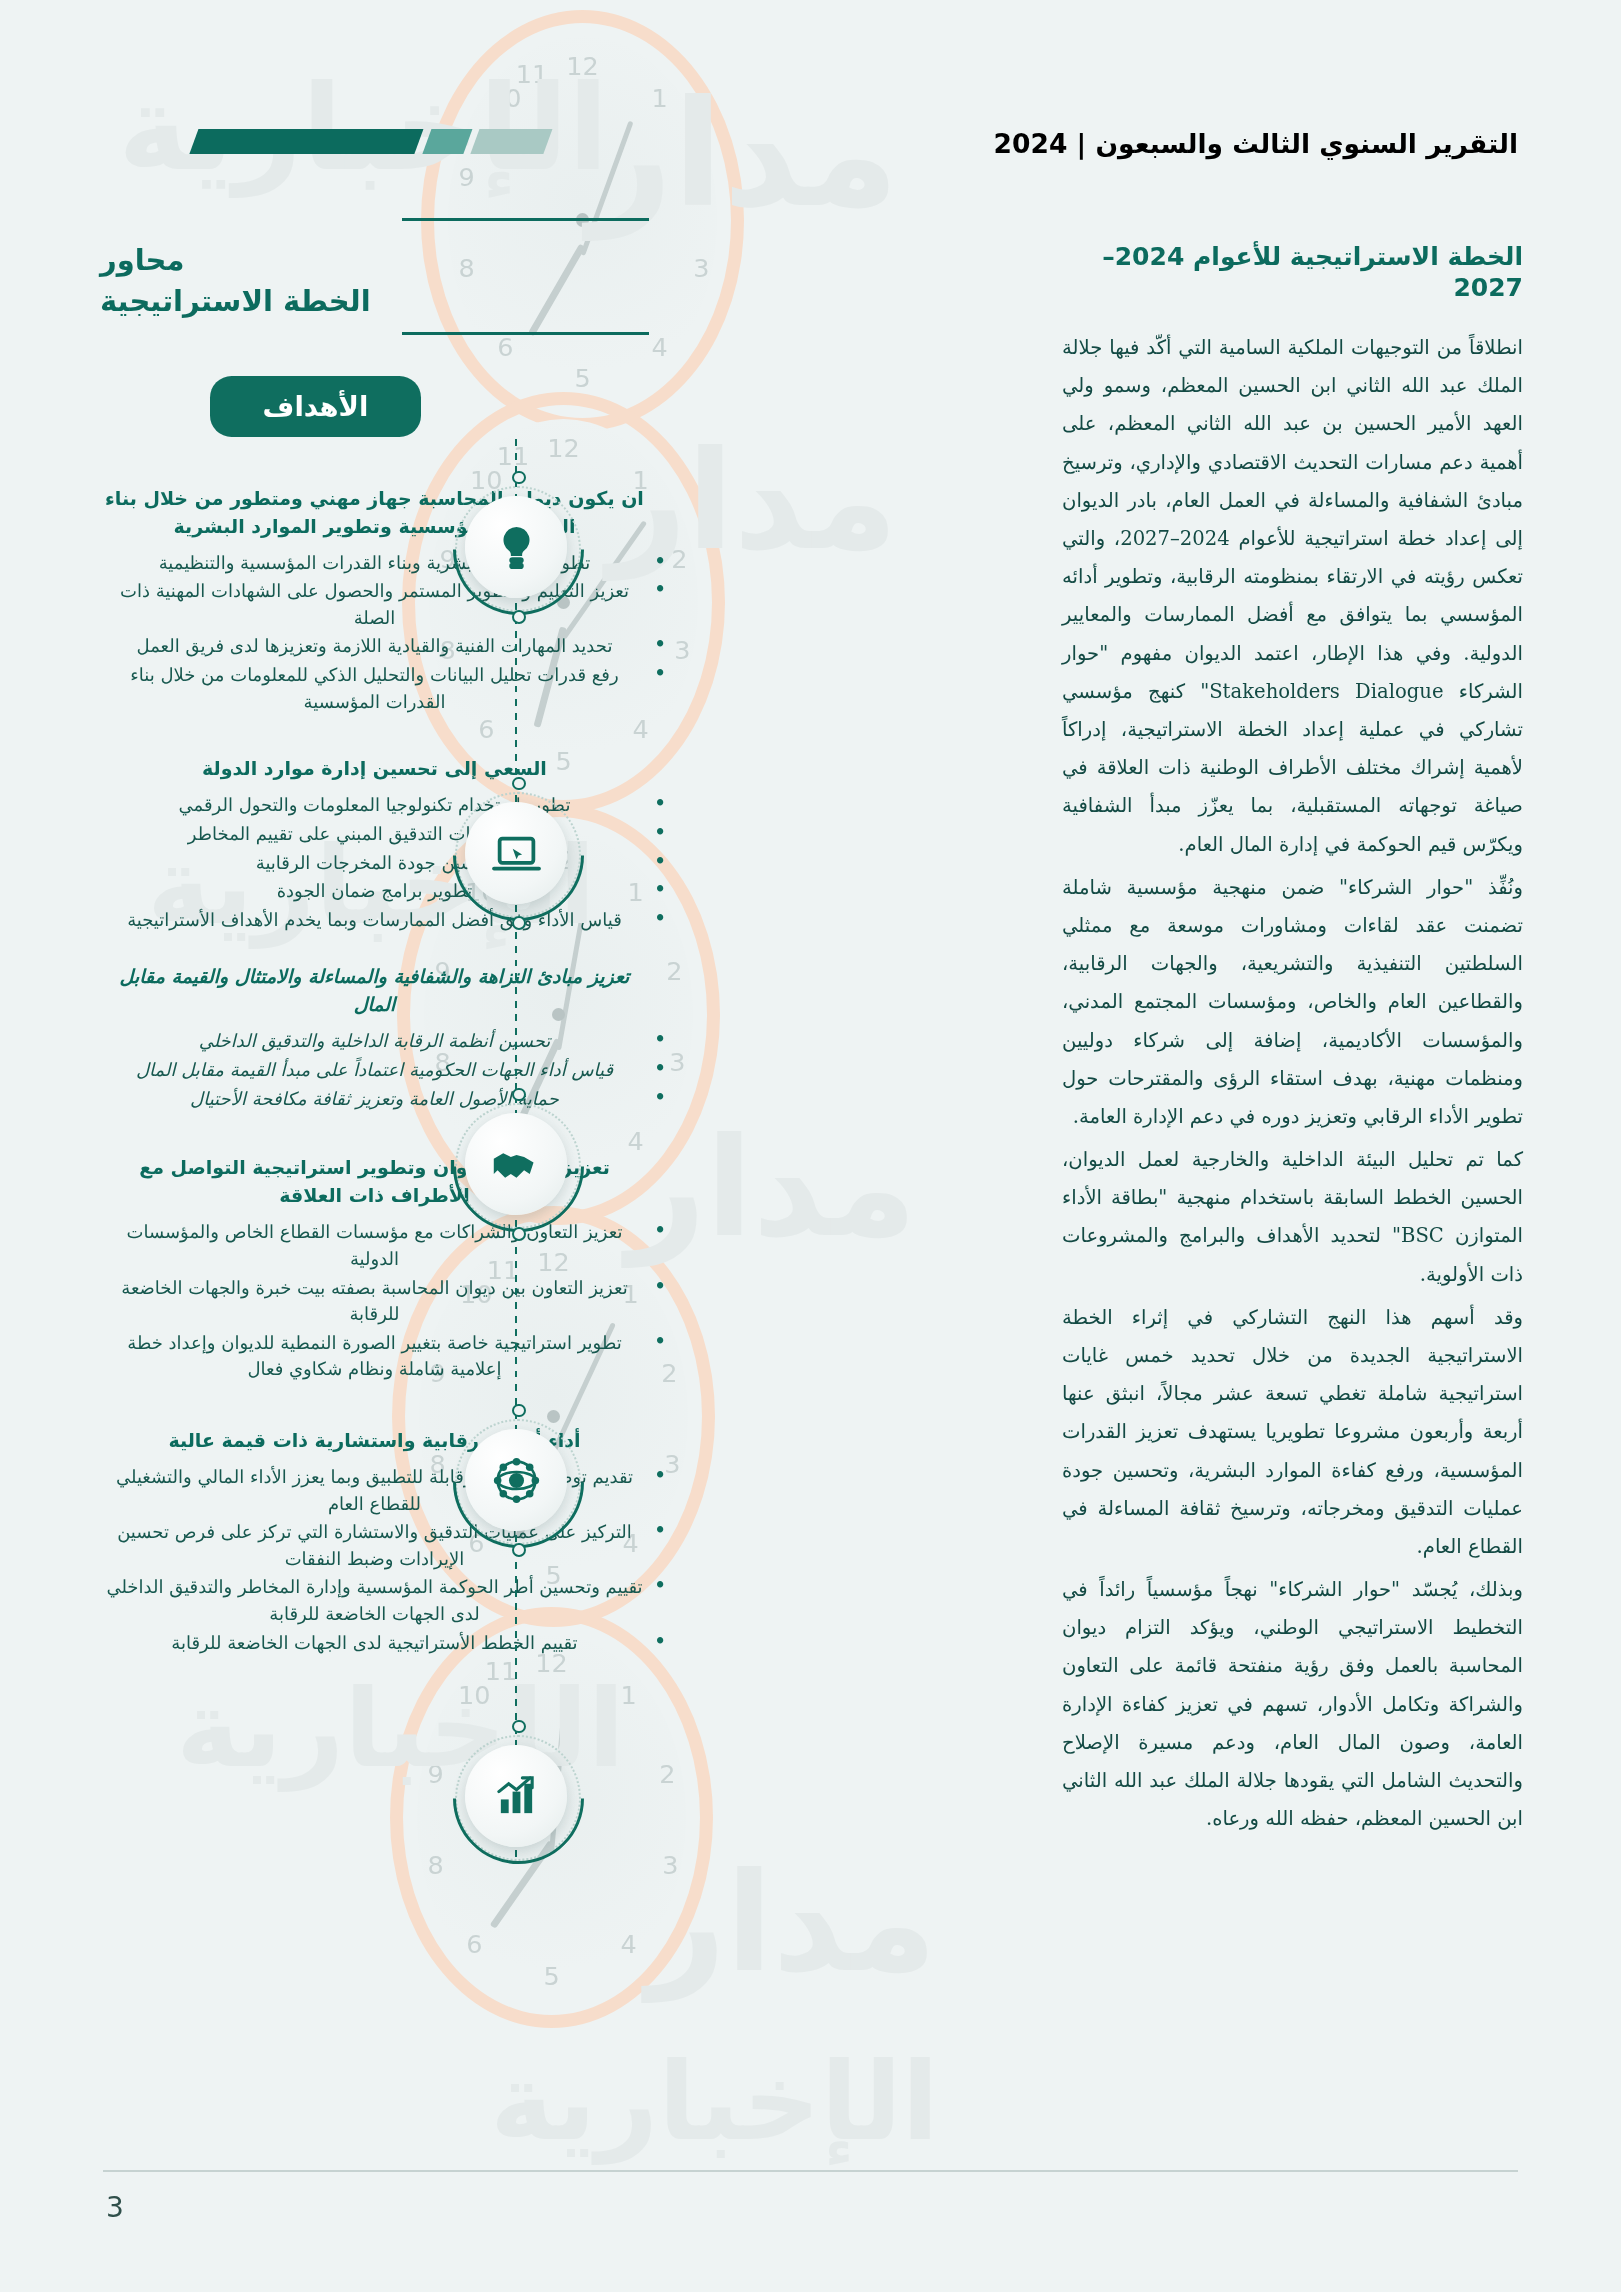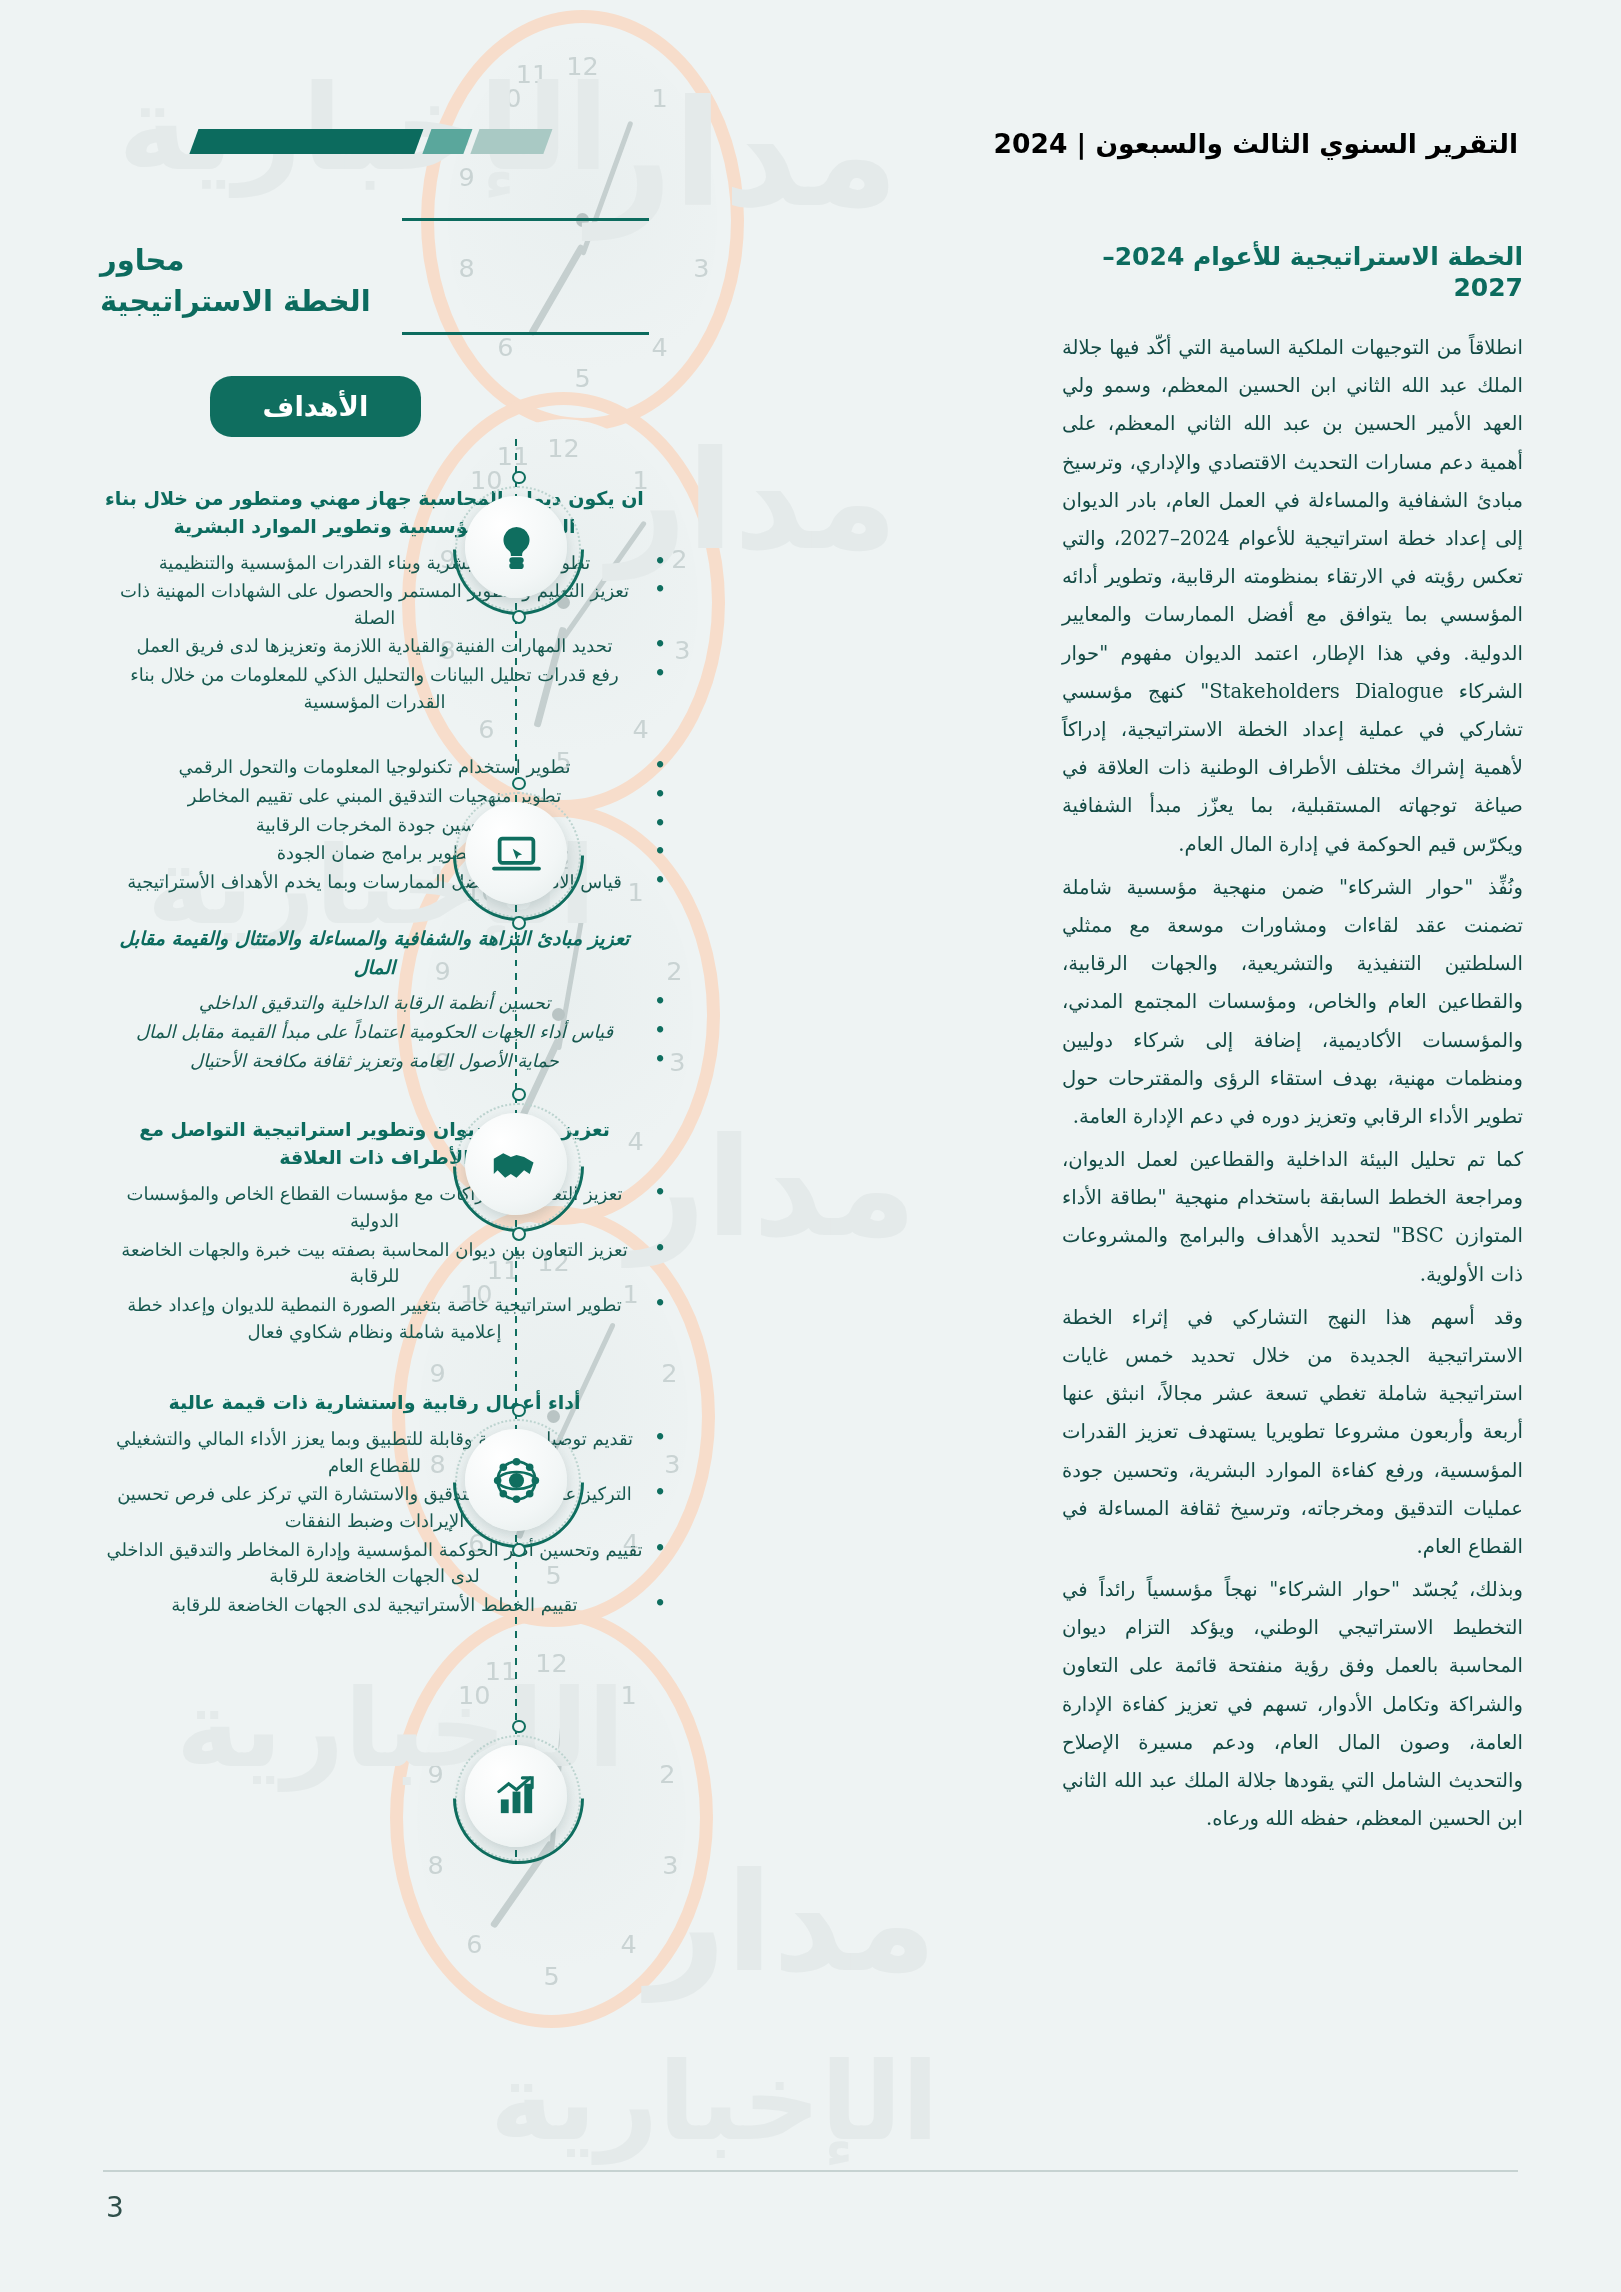--- a/index.html
+++ b/index.html
@@ -272,21 +272,21 @@
     <span class="hdr-seg s2"></span>
     <span class="hdr-seg s3"></span>
   </div>
 </div>
 
 <div class="col-right">
   <h1 class="article-title">الخطة الاستراتيجية للأعوام 2024–2027</h1>
   <div class="article">
     <p>انطلاقاً من التوجيهات الملكية السامية التي أكّد فيها جلالة الملك عبد الله الثاني ابن الحسين المعظم، وسمو ولي العهد الأمير الحسين بن عبد الله الثاني المعظم، على أهمية دعم مسارات التحديث الاقتصادي والإداري، وترسيخ مبادئ الشفافية والمساءلة في العمل العام، بادر الديوان إلى إعداد خطة استراتيجية للأعوام 2024–2027، والتي تعكس رؤيته في الارتقاء بمنظومته الرقابية، وتطوير أدائه المؤسسي بما يتوافق مع أفضل الممارسات والمعايير الدولية. وفي هذا الإطار، اعتمد الديوان مفهوم "حوار الشركاء Stakeholders Dialogue" كنهج مؤسسي تشاركي في عملية إعداد الخطة الاستراتيجية، إدراكاً لأهمية إشراك مختلف الأطراف الوطنية ذات العلاقة في صياغة توجهاته المستقبلية، بما يعزّز مبدأ الشفافية ويكرّس قيم الحوكمة في إدارة المال العام.</p>
     <p>ونُفِّذ "حوار الشركاء" ضمن منهجية مؤسسية شاملة تضمنت عقد لقاءات ومشاورات موسعة مع ممثلي السلطتين التنفيذية والتشريعية، والجهات الرقابية، والقطاعين العام والخاص، ومؤسسات المجتمع المدني، والمؤسسات الأكاديمية، إضافة إلى شركاء دوليين ومنظمات مهنية، بهدف استقاء الرؤى والمقترحات حول تطوير الأداء الرقابي وتعزيز دوره في دعم الإدارة العامة.</p>
-    <p>كما تم تحليل البيئة الداخلية والقطاعين لعمل الديوان، ومراجعة الخطط السابقة باستخدام منهجية "بطاقة الأداء المتوازن BSC" لتحديد الأهداف والبرامج والمشروعات ذات الأولوية.</p>
+    <p>كما تم تحليل البيئة الداخلية والخارجية لعمل الديوان، الحسين الخطط السابقة باستخدام منهجية "بطاقة الأداء المتوازن BSC" لتحديد الأهداف والبرامج والمشروعات ذات الأولوية.</p>
     <p>وقد أسهم هذا النهج التشاركي في إثراء الخطة الاستراتيجية الجديدة من خلال تحديد خمس غايات استراتيجية شاملة تغطي تسعة عشر مجالاً، انبثق عنها أربعة وأربعون مشروعا تطويريا يستهدف تعزيز القدرات المؤسسية، ورفع كفاءة الموارد البشرية، وتحسين جودة عمليات التدقيق ومخرجاته، وترسيخ ثقافة المساءلة في القطاع العام.</p>
     <p>وبذلك، يُجسّد "حوار الشركاء" نهجاً مؤسسياً رائداً في التخطيط الاستراتيجي الوطني، ويؤكد التزام ديوان المحاسبة بالعمل وفق رؤية منفتحة قائمة على التعاون والشراكة وتكامل الأدوار، تسهم في تعزيز كفاءة الإدارة العامة، وصون المال العام، ودعم مسيرة الإصلاح والتحديث الشامل التي يقودها جلالة الملك عبد الله الثاني ابن الحسين المعظم، حفظه الله ورعاه.</p>
   </div>
 </div>
 
 <div class="timeline">
   <div class="spine"></div>
 
   <div class="node" style="top:57px;">
     <div class="dotring"></div>
@@ -392,20 +392,21 @@
     <div class="goal-title">ان يكون ديوان المحاسبة جهاز مهني ومتطور  من خلال بناء القدرات المؤسسية وتطوير الموارد البشرية</div>
     <ul>
       <li>تطوير الموارد البشرية وبناء القدرات المؤسسية والتنظيمية</li>
       <li>تعزيز التعليم والتطوير المستمر والحصول على الشهادات المهنية ذات الصلة</li>
       <li>تحديد المهارات الفنية والقيادية اللازمة وتعزيزها لدى فريق العمل</li>
       <li>رفع قدرات تحليل البيانات والتحليل الذكي للمعلومات من خلال بناء القدرات المؤسسية</li>
     </ul>
   </div>
 
   <div class="goal g2">
+    <div class="goal-title">السعي إلى تحسين إدارة موارد الدولة</div>
     <ul>
       <li>تطوير استخدام تكنولوجيا المعلومات والتحول الرقمي</li>
       <li>تطوير منهجيات التدقيق المبني على تقييم المخاطر</li>
       <li>تحسين جودة المخرجات الرقابية</li>
       <li>تطوير برامج ضمان الجودة</li>
       <li>قياس الأداء وفق أفضل الممارسات وبما يخدم الأهداف الأستراتيجية</li>
     </ul>
   </div>
 
   <div class="goal g3">

